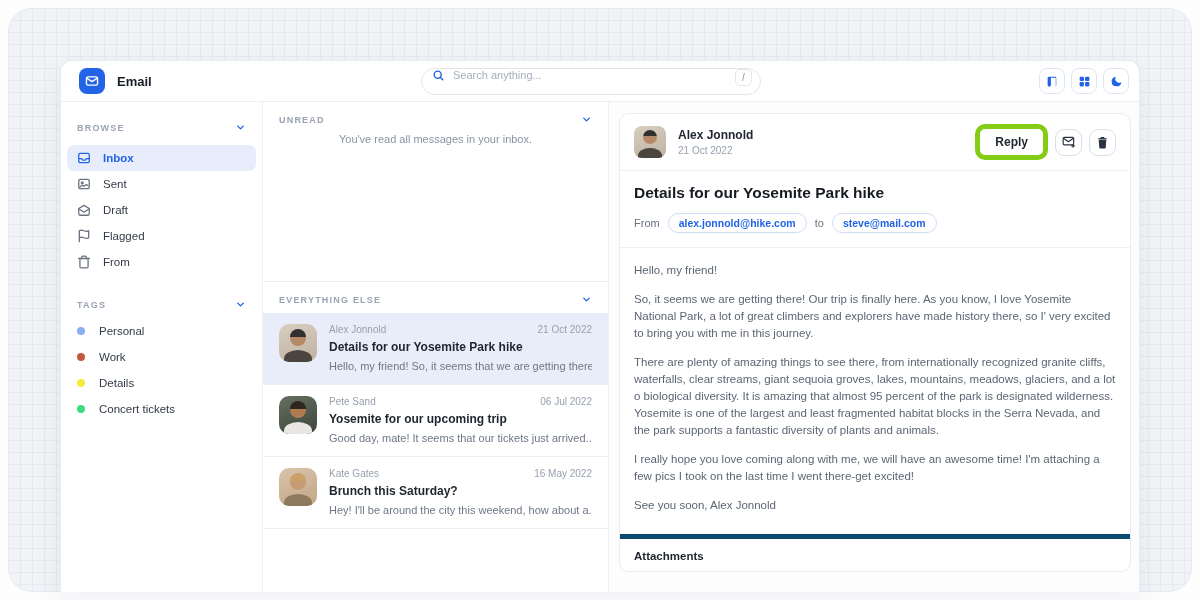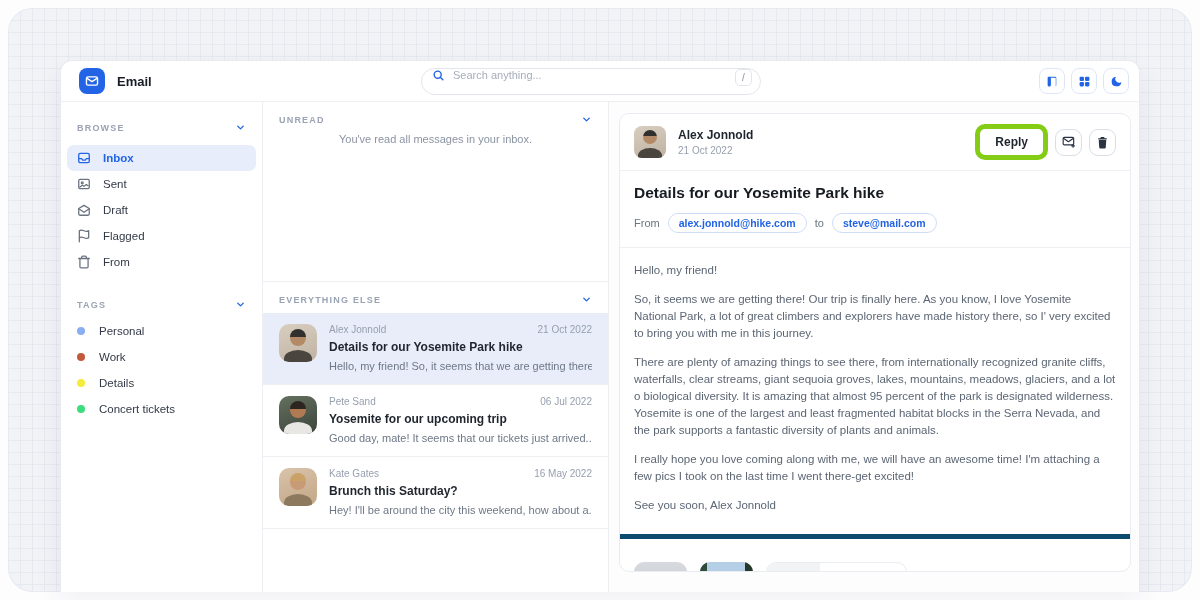--- a/index.html
+++ b/index.html
@@ -371,20 +371,21 @@
 
         <div class="d-body">
           <p>Hello, my friend!</p>
           <p>So, it seems we are getting there! Our trip is finally here. As you know, I love Yosemite National Park, a lot of great climbers and explorers have made history there, so I' very excited to bring you with me in this journey.</p>
           <p>There are plenty of amazing things to see there, from internationally recognized granite cliffs, waterfalls, clear streams, giant sequoia groves, lakes, mountains, meadows, glaciers, and a lot o biological diversity. It is amazing that almost 95 percent of the park is designated wilderness. Yosemite is one of the largest and least fragmented habitat blocks in the Serra Nevada, and the park supports a fantastic diversity of plants and animals.</p>
           <p>I really hope you love coming along with me, we will have an awesome time! I'm attaching a few pics I took on the last time I went there-get excited!</p>
           <p>See you soon, Alex Jonnold</p>
         </div>
 
         <div class="d-attach">
+          <div class="a-label">Attachments</div>
           <div class="a-row">
             <div class="thumb thumb1"></div>
             <div class="thumb thumb2"></div>
             <div class="filecard">
               <div class="f-left">
                 
               </div>
               <div class="f-right">
                 
                 

